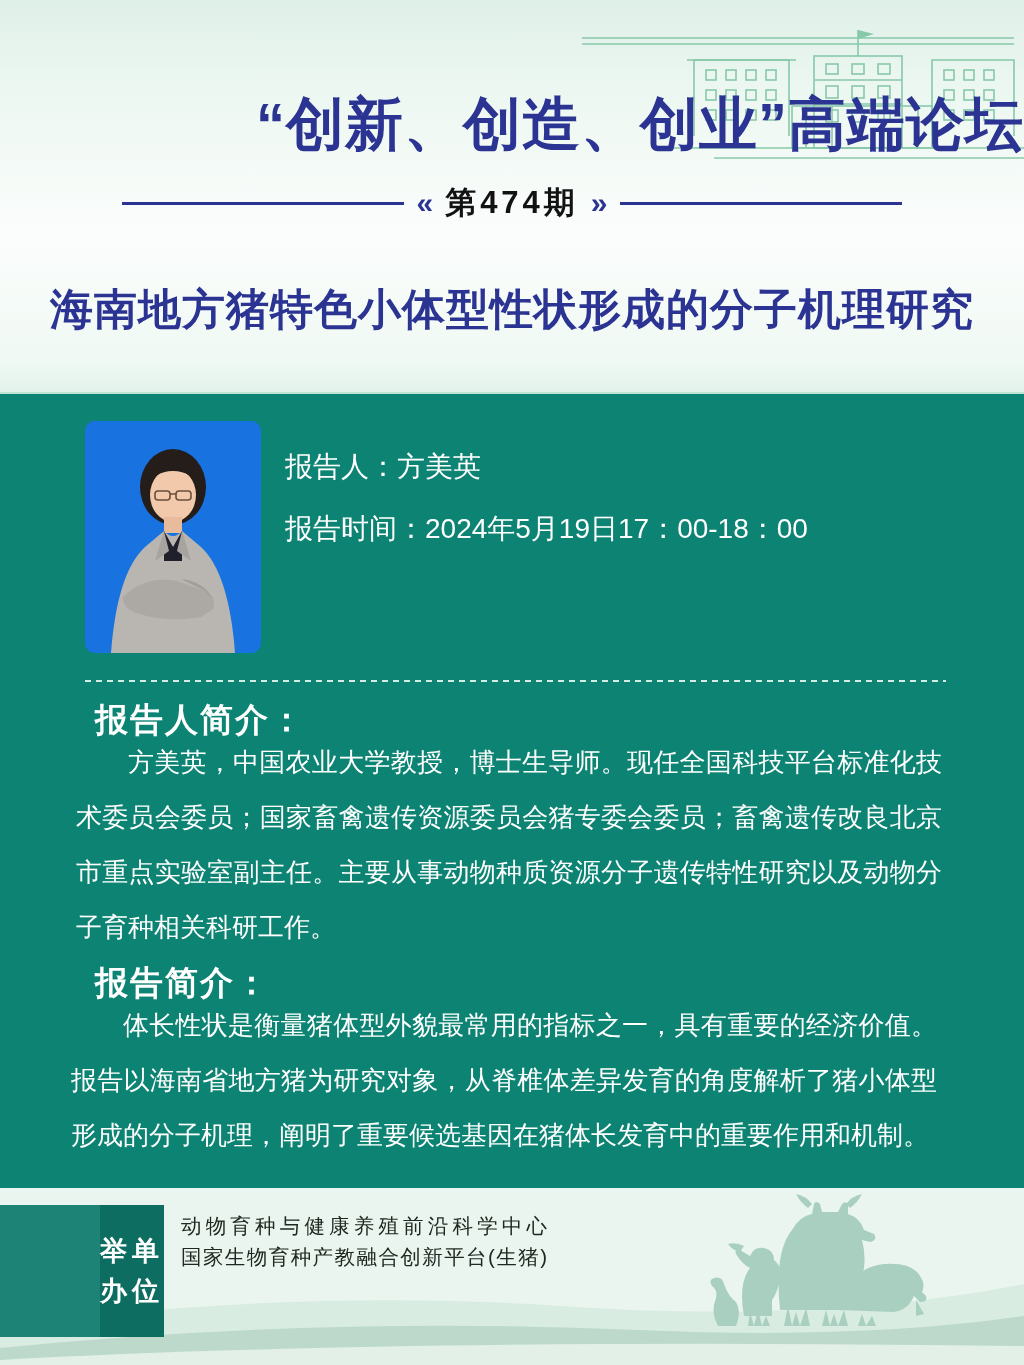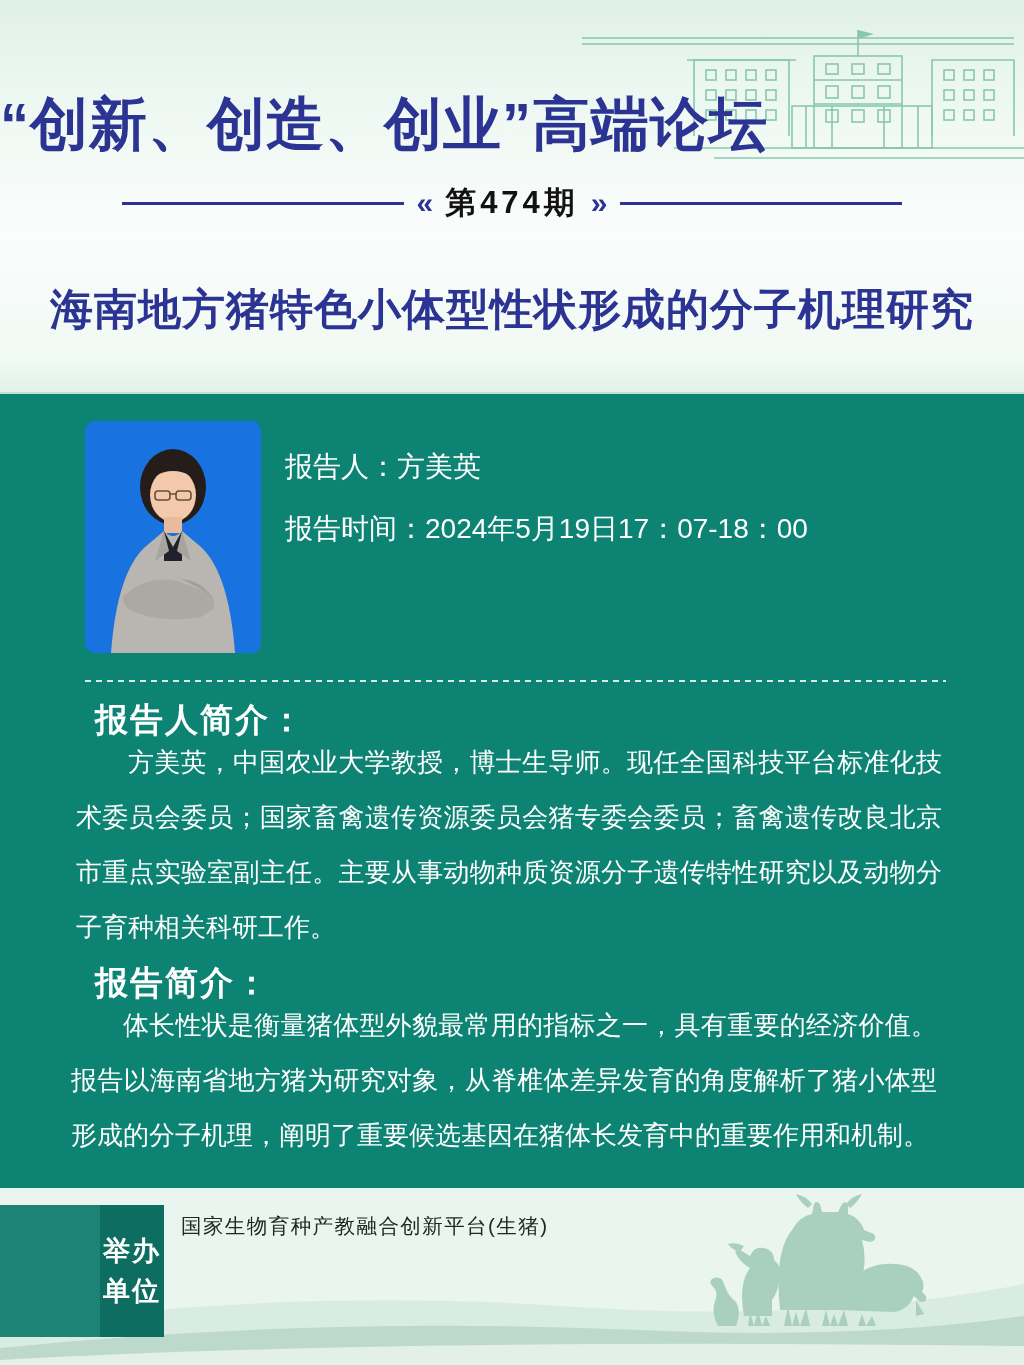--- a/index.html
+++ b/index.html
@@ -9,21 +9,21 @@
     background:#fff; overflow:hidden;
   }
   
   .header{
     position:absolute; top:0; left:0; width:1024px; height:392px;
     background:linear-gradient(180deg,#dff0e8 0%,#ecf7f1 22%,#fbfdfc 60%,#f0f9f4 92%,#e2f2ea 100%);
   }
   .building-art{ position:absolute; top:18px; right:0; width:450px; height:155px; opacity:.85; }
   .forum-title{
     position:absolute; top:86px; left:0; width:100%;
-    text-align:left; font-size:58px; font-weight:900; color:#2b3492;
+    text-align:right; font-size:58px; font-weight:900; color:#2b3492;
     letter-spacing:1px; white-space:nowrap;
   }
   .issue-row{
     position:absolute; top:182px; left:0; width:100%;
     display:flex; align-items:center; justify-content:center; gap:12px;
   }
   .issue-line{ width:282px; height:3px; background:#2b3492; }
   .chev{ font-size:30px; font-weight:900; color:#2b3492; line-height:1; }
   .issue-label{ font-size:31px; font-weight:900; color:#121212; letter-spacing:4px; }
   .lecture-title{
@@ -64,21 +64,21 @@
   }
   .waves{ position:absolute; inset:0; z-index:1; }
   .animals{ position:absolute; left:688px; top:4px; width:248px; height:142px; z-index:2; }
   .host-block-left{
     position:absolute; left:0; top:17px; width:100px; height:132px;
     background:#1d8376; z-index:3;
   }
   .host-block-label{
     position:absolute; left:100px; top:17px; width:64px; height:132px;
     background:#0d6d61; z-index:3; color:#fff;
-    display:flex; flex-direction:column; align-items:center; justify-content:center;
+    display:flex; align-items:center; justify-content:center;
     font-size:27px; font-weight:700; line-height:40px; letter-spacing:2px;
   }
   .units{ position:absolute; left:181px; top:23px; width:366px; z-index:3; }
   .unit-line{
     font-size:20.5px; line-height:30.5px; color:#20281f; font-weight:500;
     text-align:justify; text-align-last:justify;
   }
 </style>
 </head>
 <body>
@@ -182,21 +182,21 @@
         <path d="M38,176 Q60,154 92,160 L120,170 Q132,176 128,188 L116,196 Q80,202 52,192 Q38,188 38,176 Z" fill="#aca8a3"></path>
         <path d="M128,178 Q118,160 96,158 L120,170 Z" fill="#a29e99"></path>
       </svg>
     </div>
 
     <div class="info">
       <div class="info-line">
         <span>报告人：</span><span>方美英</span>
       </div>
       <div class="info-line">
-        <span>报告时间：</span><span>2024年5月19日17：07-18：00</span>
+        <span>报告时间：</span><span>2024年5月19日17：00-18：00</span>
       </div>
     </div>
 
     <div class="dashed-sep"></div>
 
     <div class="sec-heading bio-heading">报告人简介：</div>
     <div class="bio-body">方美英，中国农业大学教授，博士生导师。现任全国科技平台标准化技术委员会委员；国家畜禽遗传资源委员会猪专委会委员；畜禽遗传改良北京市重点实验室副主任。主要从事动物种质资源分子遗传特性研究以及动物分子育种相关科研工作。</div>
 
     <div class="sec-heading abs-heading">报告简介：</div>
     <div class="abs-body">体长性状是衡量猪体型外貌最常用的指标之一，具有重要的经济价值。报告以海南省地方猪为研究对象，从脊椎体差异发育的角度解析了猪小体型形成的分子机理，阐明了重要候选基因在猪体长发育中的重要作用和机制。</div>
@@ -230,17 +230,18 @@
       <path d="M170,134 L174,122 L178,134 L184,124 L188,134 Z"></path>
     </svg>
 
     <div class="host-block-left"></div>
     <div class="host-block-label">
       <span>举办</span>
       <span>单位</span>
     </div>
 
     <div class="units">
+      <div class="unit-line">动物育种与健康养殖前沿科学中心</div>
       <div class="unit-line">国家生物育种产教融合创新平台(生猪)</div>
     </div>
   </div>
 
 </div>
 
 </body></html>

